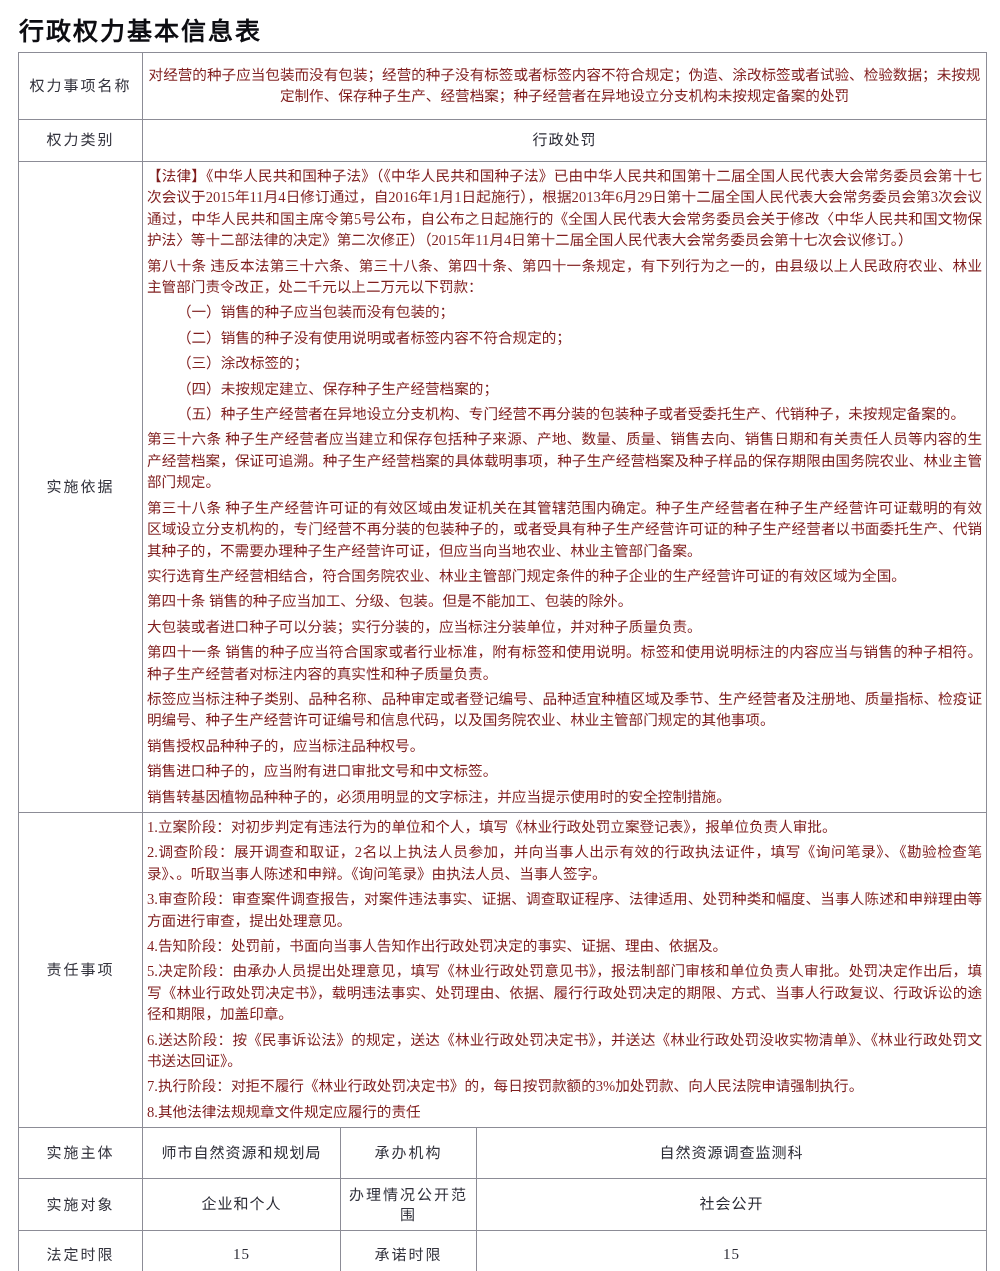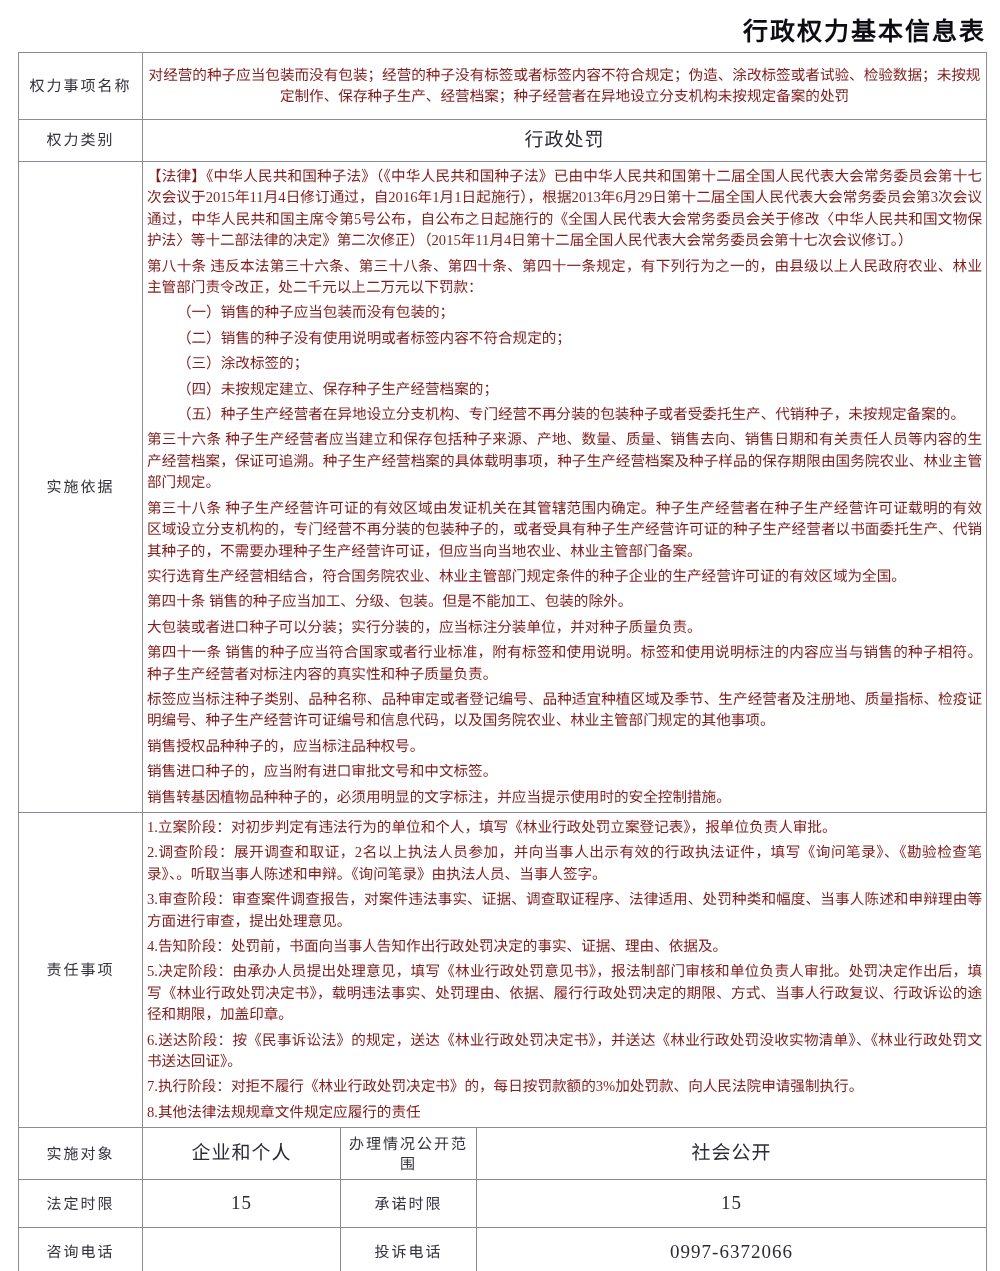--- a/index.html
+++ b/index.html
@@ -31,39 +31,39 @@
     border: 1px solid #8c8c96;
     vertical-align: middle;
     padding: 0;
     overflow: hidden;
   }
   
   .title-cell {
     border: 1px solid #ffffff !important;
     border-bottom: 1px solid #8c8c96 !important;
     height: 41px;
-    text-align: right;
+    text-align: left;
     font-size: 25px;
     font-weight: bold;
     letter-spacing: 2px;
     line-height: 41px;
     color: #0d0d12;
   }
   .lbl {
     text-align: center;
     font-size: 15px;
     letter-spacing: 2px;
     color: #33333d;
     padding: 2px 4px;
     line-height: 1.35;
     margin-left: 35px;
   }
   .val-center {
     text-align: center;
-    font-size: 19px;
+    font-size: 15px;
     letter-spacing: 1px;
     color: #2b2b35;
     padding: 3px 6px;
     line-height: 1.4;
   }
   .val-body {
     text-align: justify;
     text-justify: inter-ideograph;
     font-size: 14.6px;
     line-height: 21.4px;
@@ -150,20 +150,26 @@
             <p class="para">2.调查阶段：展开调查和取证，2名以上执法人员参加，并向当事人出示有效的行政执法证件，填写《询问笔录》、《勘验检查笔录》、。听取当事人陈述和申辩。《询问笔录》由执法人员、当事人签字。</p>
             <p class="para">3.审查阶段：审查案件调查报告，对案件违法事实、证据、调查取证程序、法律适用、处罚种类和幅度、当事人陈述和申辩理由等方面进行审查，提出处理意见。</p>
             <p class="para">4.告知阶段：处罚前，书面向当事人告知作出行政处罚决定的事实、证据、理由、依据及。</p>
             <p class="para">5.决定阶段：由承办人员提出处理意见，填写《林业行政处罚意见书》，报法制部门审核和单位负责人审批。处罚决定作出后，填写《林业行政处罚决定书》，载明违法事实、处罚理由、依据、履行行政处罚决定的期限、方式、当事人行政复议、行政诉讼的途径和期限，加盖印章。</p>
             <p class="para">6.送达阶段：按《民事诉讼法》的规定，送达《林业行政处罚决定书》，并送达《林业行政处罚没收实物清单》、《林业行政处罚文书送达回证》。</p>
             <p class="para">7.执行阶段：对拒不履行《林业行政处罚决定书》的，每日按罚款额的3%加处罚款、向人民法院申请强制执行。</p>
             <p class="para">8.其他法律法规规章文件规定应履行的责任</p>
           </td>
       </tr>
 
+      <tr class="row-subject">
+        <td class="lbl">实施主体</td>
+        <td class="val-center">师市自然资源和规划局</td>
+        <td class="lbl">承办机构</td>
+        <td class="val-center">自然资源调查监测科</td>
+      </tr>
 
       <tr class="row-object">
         <td class="lbl">实施对象</td>
         <td class="val-center">企业和个人</td>
         <td class="lbl">办理情况公开范围</td>
         <td class="val-center">社会公开</td>
       </tr>
 
 
       <tr class="row-limit">

